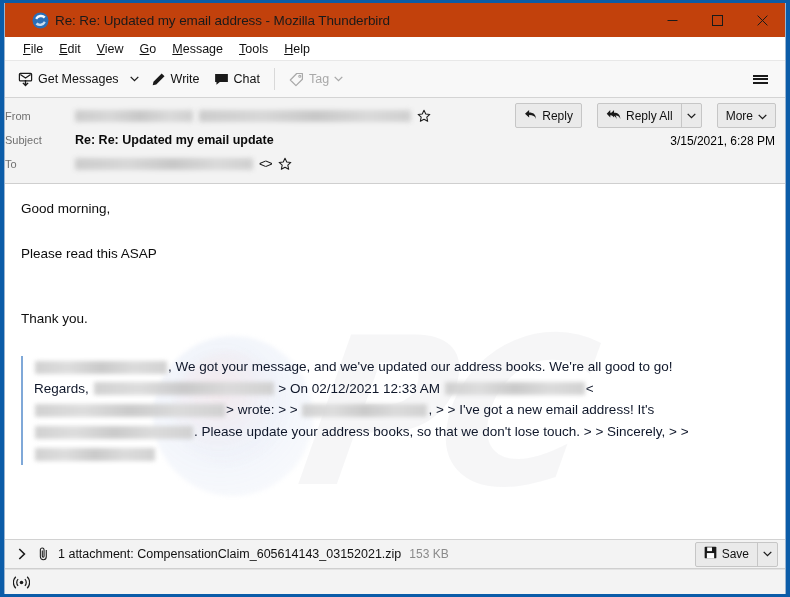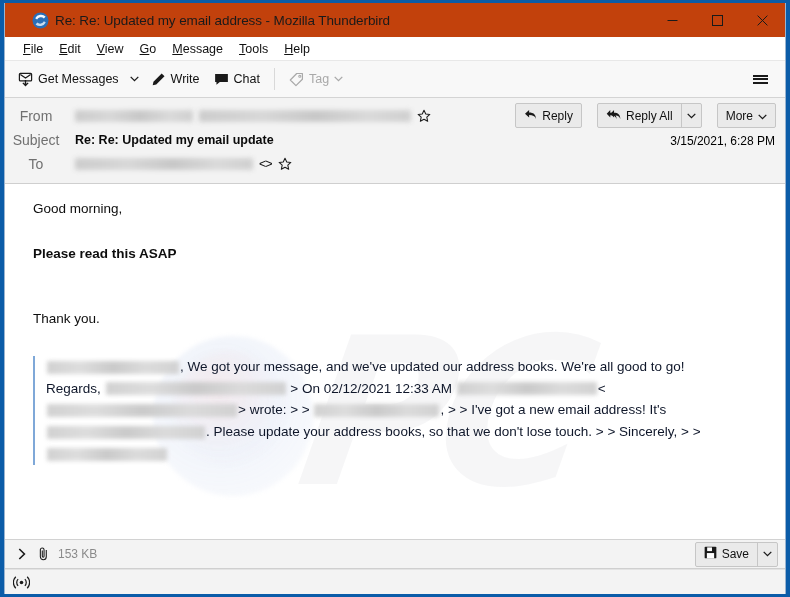--- a/index.html
+++ b/index.html
@@ -157,22 +157,22 @@
     z-index: 3;
   }
   .hdr-row {
     display: flex;
     align-items: center;
     min-height: 22px;
     padding: 1px 10px 1px 0;
   }
   .hdr-label {
     width: 62px;
-    text-align: center;
-    font-size: 14px;
+    text-align: left;
+    font-size: 11px;
     color: #707070;
     padding-right: 8px;
     flex: 0 0 auto;
   }
   .hdr-val {
     font-size: 12.5px;
     color: #111;
     display: flex;
     align-items: center;
     gap: 6px;
@@ -288,27 +288,27 @@
     letter-spacing: -14px;
     line-height: .78;
     font-style: italic;
     transform: skewX(-9deg);
     font-family: "DejaVu Sans", sans-serif;
   }
 
   .body-inner {
     position: relative;
     z-index: 2;
-    padding: 16px 16px 0 28px;
+    padding: 16px 16px 0 16px;
     font-size: 13.5px;
     color: #0d0d0d;
     line-height: 1.35;
   }
   .p-line { margin: 0 0 27px 0; }
-  .p-line.tight { margin-bottom: 25px; font-weight: bold; }
+  .p-line.tight { margin-bottom: 25px; }
   .p-spacer { height: 22px; }
 
   .quote {
     border-left: 2px solid #7fa8d8;
     padding-left: 11px;
     margin-top: 10px;
     margin-right: 44px;
     font-size: 13.5px;
     line-height: 1.62;
     color: #0f172a;
@@ -567,20 +567,21 @@
       <div class="chev">
         <svg width="8" height="12" viewBox="0 0 8 12">
             <path d="M1.3 1 L6.4 6 L1.3 11" fill="none" stroke="#1a1a1a" stroke-width="1.6"></path>
           </svg>
       </div>
       <div class="clip">
         <svg width="13" height="14" viewBox="0 0 14 15">
           <path d="M10 3.2 V10.4 a3.2 3.2 0 0 1 -6.4 0 V3 a2 2 0 0 1 4 0 V10 a0.95 0.95 0 0 1 -1.9 0 V3.6" fill="none" stroke="#1a1a1a" stroke-width="1.15"></path>
         </svg>
       </div>
+      <div class="att-text">1 attachment: CompensationClaim_605614143_03152021.zip</div>
       <div class="att-size">153 KB</div>
       <div class="att-spacer"></div>
       <div class="gbtn-group">
         <div class="gbtn">
           <span class="ico">
             <svg width="13" height="13" viewBox="0 0 14 14">
               <rect x="0.7" y="0.7" width="12.6" height="12.6" rx="1" fill="#1a1a1a"></rect>
               <rect x="3.4" y="1.5" width="5.2" height="4" fill="#ffffff"></rect>
               <rect x="3.1" y="7.6" width="7.8" height="5.7" fill="#ffffff"></rect>
             </svg>

